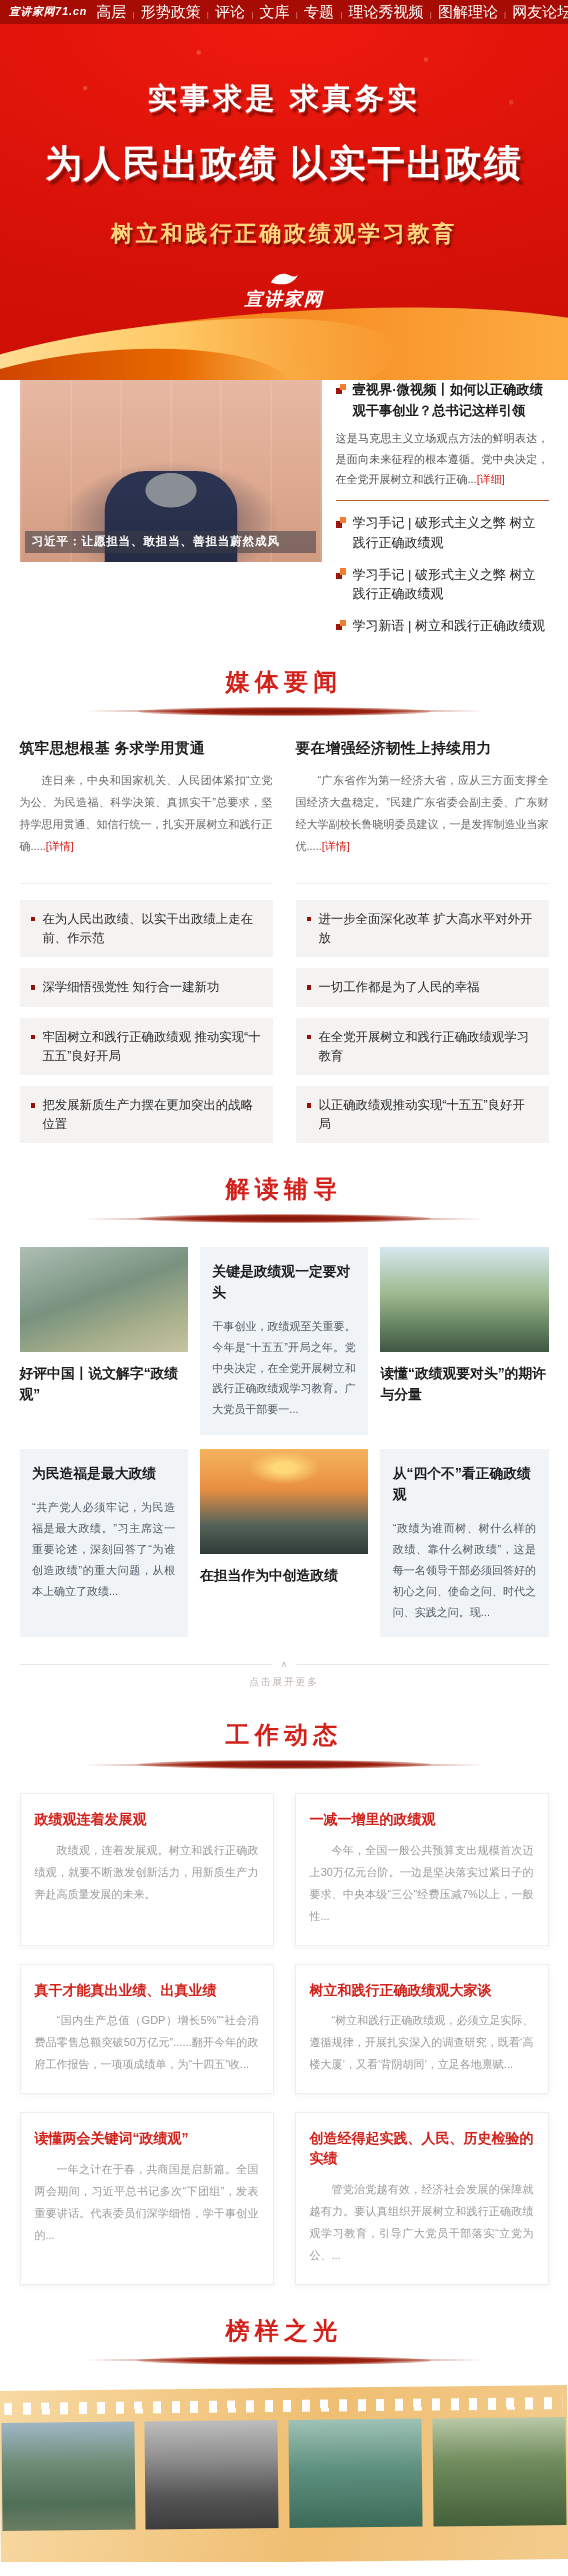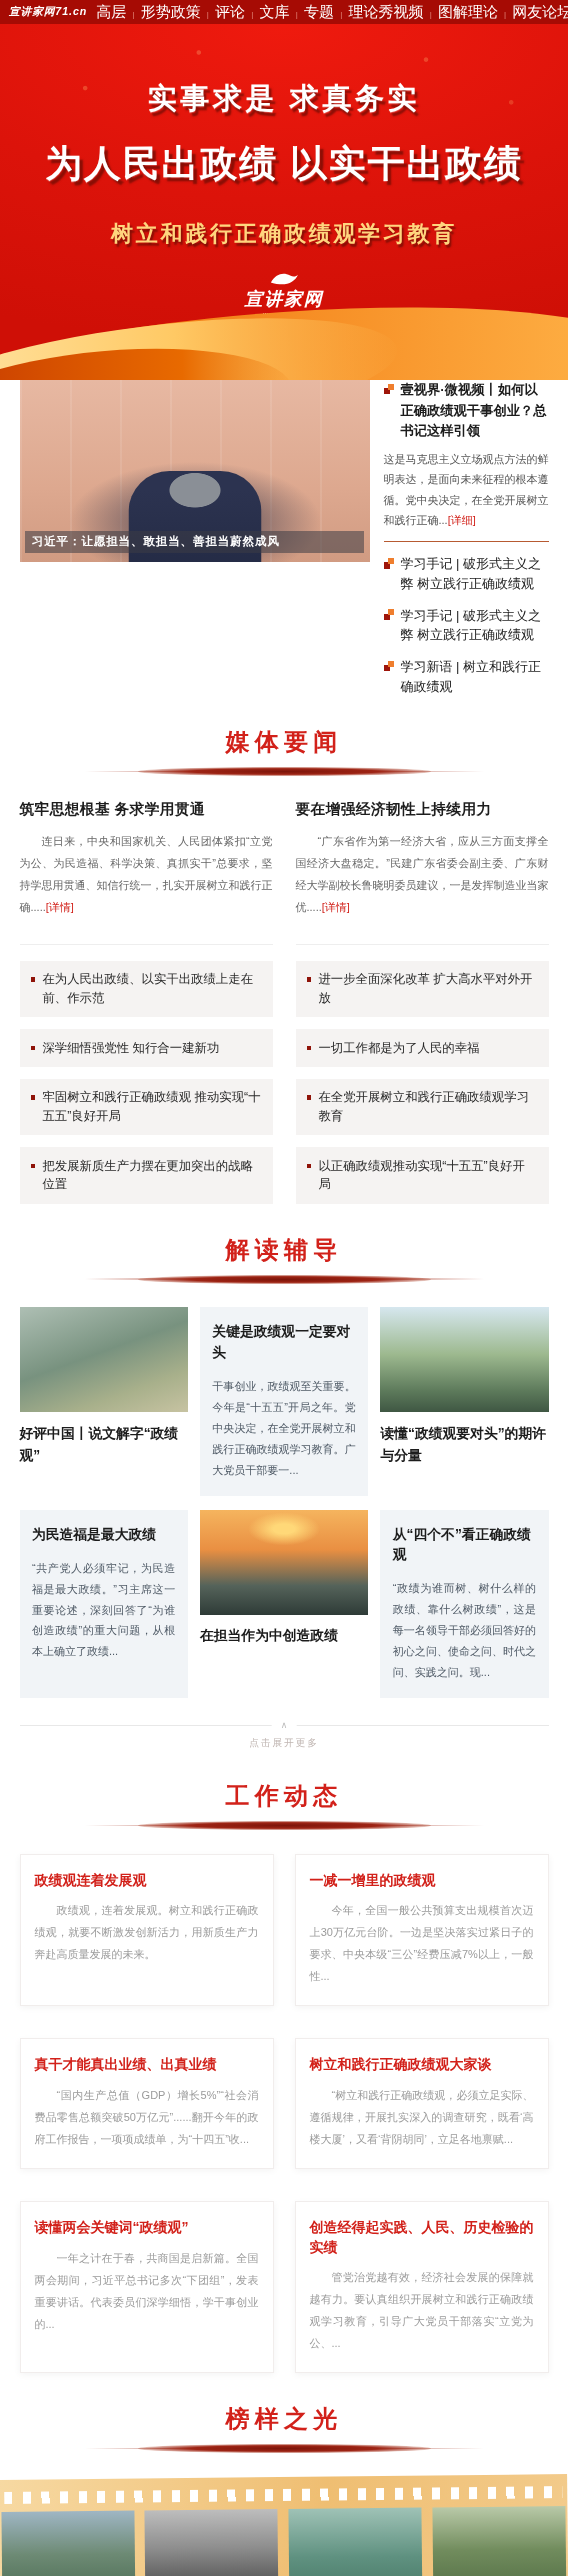--- a/index.html
+++ b/index.html
@@ -78,21 +78,21 @@
     content:""; position:absolute; left:-53px; right:-53px; top:3.6px; height:1.8px;
     background:linear-gradient(90deg, rgba(160,40,20,0), rgba(160,40,20,.45) 20%, rgba(160,40,20,.45) 80%, rgba(160,40,20,0));
   }
   .sec-swoosh::after {
     content:""; position:absolute; left:0; right:0; top:0; height:9px; border-radius:50%;
     background:radial-gradient(ellipse at center, #7c150a 0%, #9e2414 45%, rgba(170,60,30,.25) 72%, transparent 78%);
   }
 
   
   .study-cols { display:flex; gap:14px; }
-  .study-photo { position:relative; width:350px; height:182px; flex:0 0 auto; overflow:hidden;
+  .study-photo { position:relative; width:302px; height:182px; flex:0 0 auto; overflow:hidden;
     background:
       radial-gradient(60% 55% at 50% 78%, rgba(40,45,70,.85) 0%, rgba(40,45,70,0) 60%),
       repeating-linear-gradient(90deg, rgba(255,255,255,.10) 0 1.8px, rgba(0,0,0,0) 1.8px 50px),
       linear-gradient(180deg,#e7b8a2 0%, #dda88f 60%, #d19b82 100%);
     cursor:pointer; }
   .study-photo .figure { position:absolute; left:50%; bottom:-16px; width:133px; height:107px; transform:translateX(-50%);
     background:radial-gradient(50% 42% at 50% 18%, #8a8f96 0 25px, transparent 26px),
                linear-gradient(180deg,#2c3350 18%, #232a44 100%);
     border-radius:41px 41px 0 0; }
   .study-photo .cap {
@@ -136,21 +136,21 @@
   .int-card { background:#f1f4f7; padding:15px 12.4px; cursor:pointer; }
   .int-card .tt { font-size:13.8px; font-weight:bold; color:#1c1c1c; line-height:1.5; }
   .int-card .tx { margin-top:12.4px; font-size:11px; color:#4f5a66; line-height:1.9; text-align:justify; }
 
   .expander { margin-top:27px; border-top:0.9px solid #e8e8e8; text-align:center; position:relative; padding-top:7px; cursor:pointer; }
   .expander .chev { position:absolute; top:-6.2px; left:50%; transform:translateX(-50%); background:#fff; padding:0 9px;
     color:#bbb; font-size:9px; }
   .expander .lbl { color:#c0b6b2; font-size:9.8px; letter-spacing:1.8px; }
 
   
-  .work-grid { display:grid; grid-template-columns:1fr 1fr; gap:32px 21px; }
+  .work-grid { display:grid; grid-template-columns:1fr 1fr; gap:18px 21px; }
   .wcard { border:0.9px solid #f1edec; box-shadow:0 1.8px 7px rgba(0,0,0,.05); padding:16px 14px 18px; cursor:pointer; }
   .wcard .tt { color:#d2211a; font-size:14px; font-weight:bold; line-height:1.4; }
   .wcard .tx { margin-top:9px; color:#9b9b9b; font-size:11px; line-height:2.0; text-indent:2em; text-align:justify; }
 
   
   .film { position:relative; margin-top:5.3px; height:174px;
     background:linear-gradient(100deg,#f7d9a2 0%, #efbe72 55%, #f3cc8d 100%);
     transform:rotate(-.6deg); padding:12.4px 0; overflow:hidden; }
   .film .holes { height:11.5px; margin:0 5.3px;
     background:repeating-linear-gradient(90deg, #fff 0 8px, transparent 8px 18.6px); }

